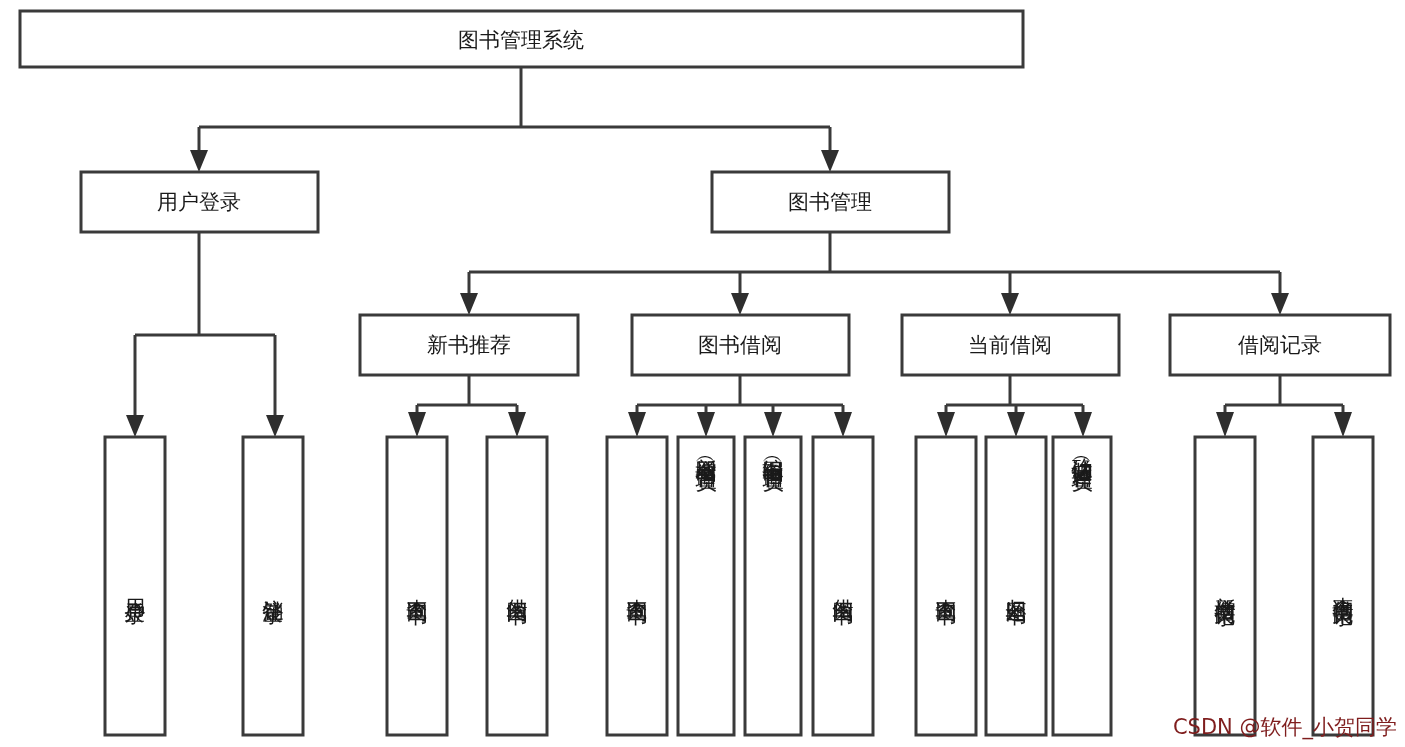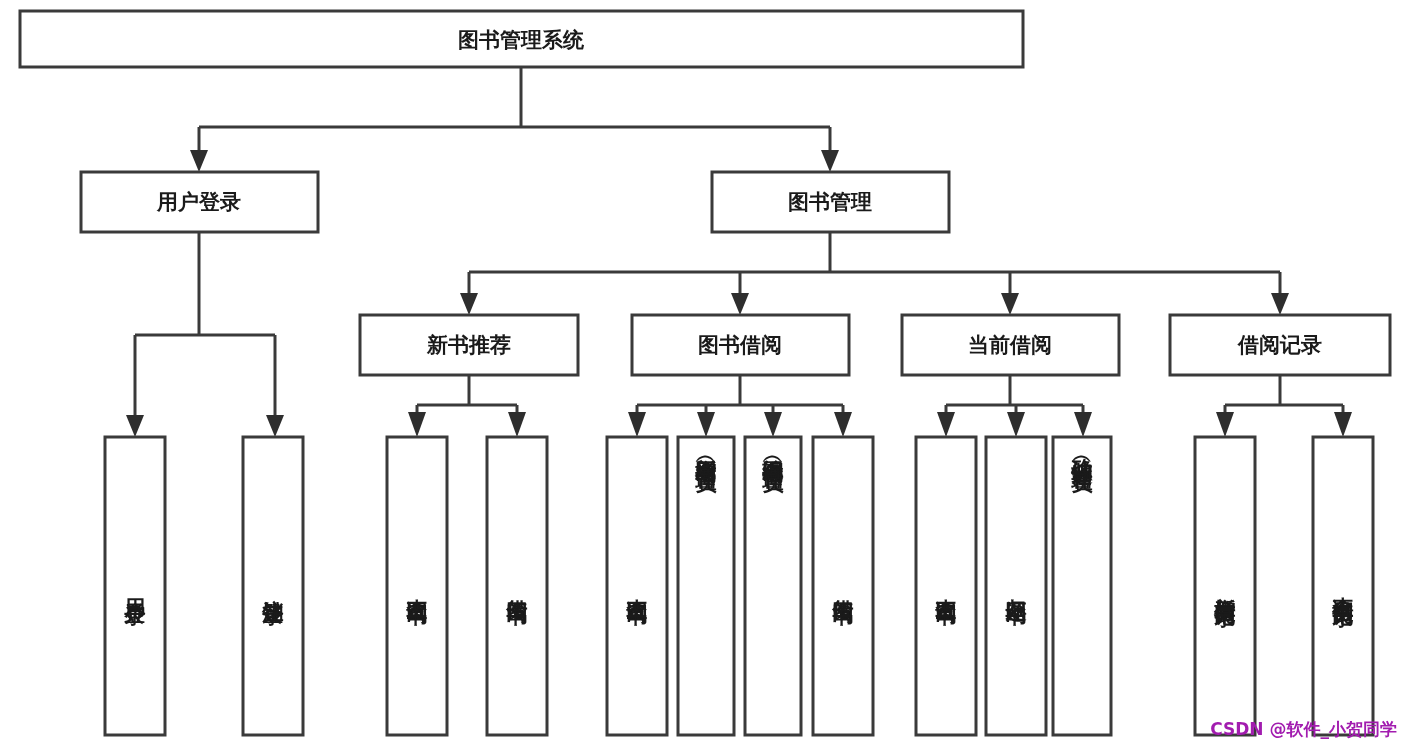--- a/index.html
+++ b/index.html
@@ -11,21 +11,20 @@
     width: 1405px;
     height: 747px;
     font-family: "DejaVu Sans", "Liberation Sans", sans-serif;
     overflow: hidden;
     position: relative;
   }
   #diagram-root {
     position: relative;
     width: 1405px;
     height: 747px;
-    font-weight: bold;
   }
   svg.flow {
     position: absolute;
     left: 0;
     top: 0;
     width: 1405px;
     height: 747px;
     display: block;
   }
   .node-rect {
@@ -65,22 +64,22 @@
     line-height: 1.05;
     color: #1a1a1a;
     letter-spacing: 2px;
     white-space: nowrap;
   }
   .watermark {
     position: absolute;
     right: 8px;
     bottom: 6px;
     font-family: "DejaVu Sans", "Liberation Sans", sans-serif;
-    font-size: 17px;
-    color: #a21caf;
+    font-size: 21px;
+    color: #7f1d1d;
     white-space: nowrap;
     user-select: none;
   }
 </style>
 </head>
 <body>
 
 <div id="diagram-root">
 
   <svg class="flow" viewBox="0 0 1405 747" xmlns="http://www.w3.org/2000/svg">

